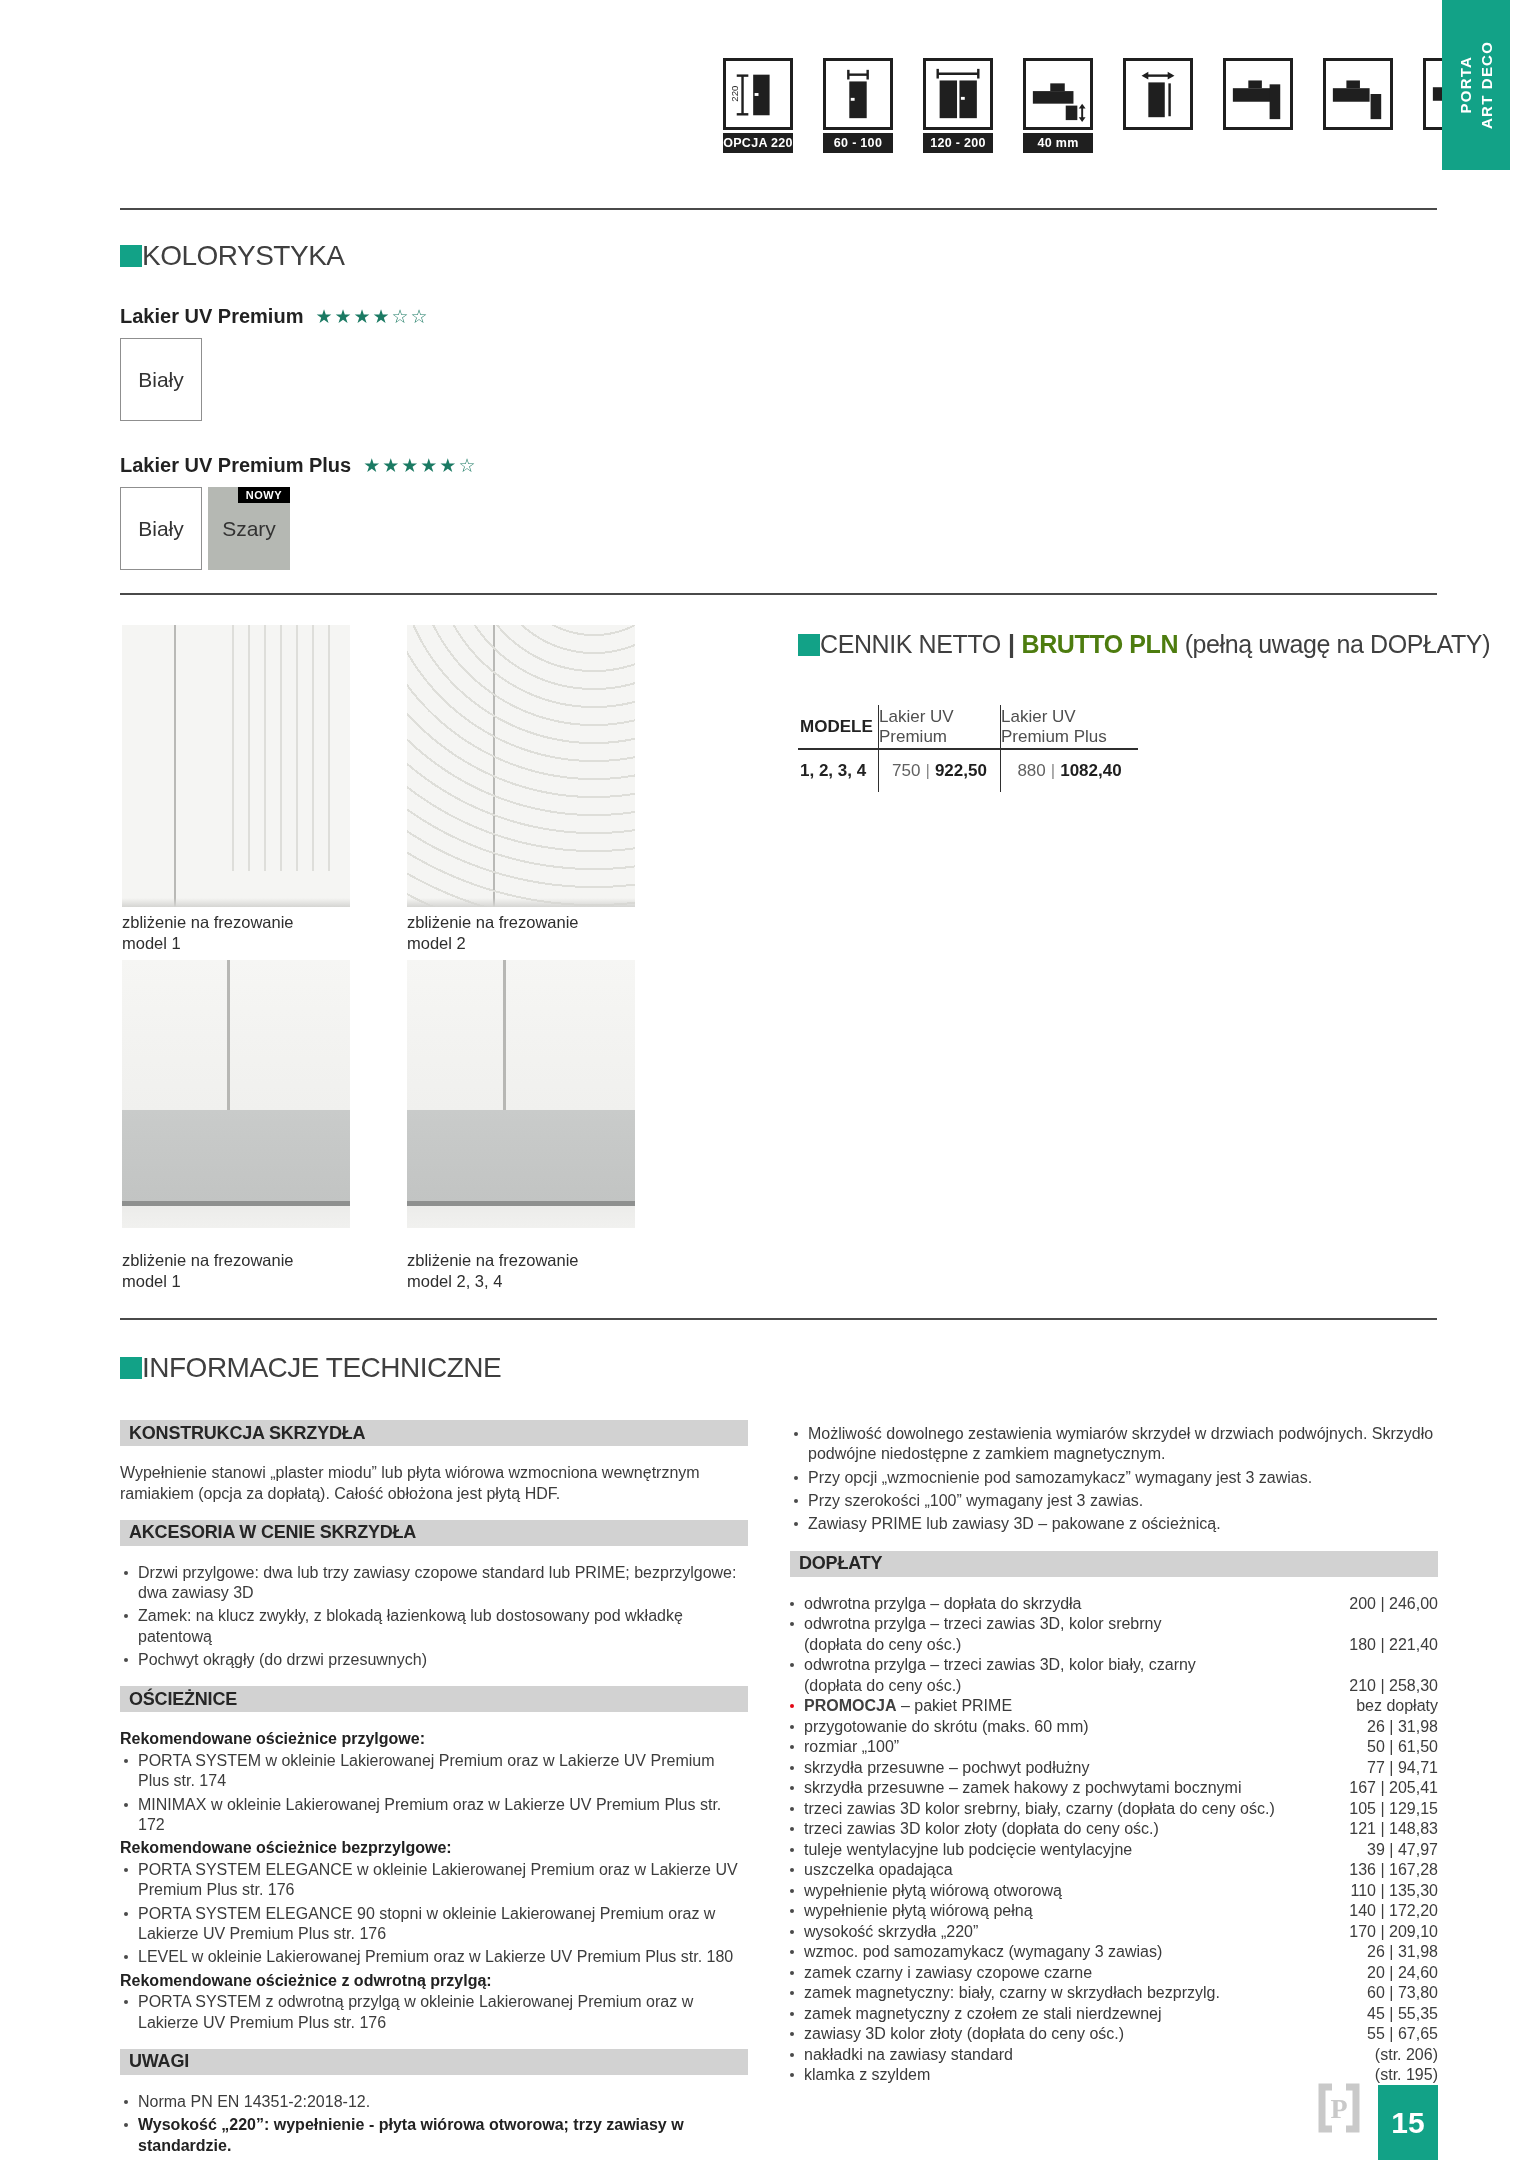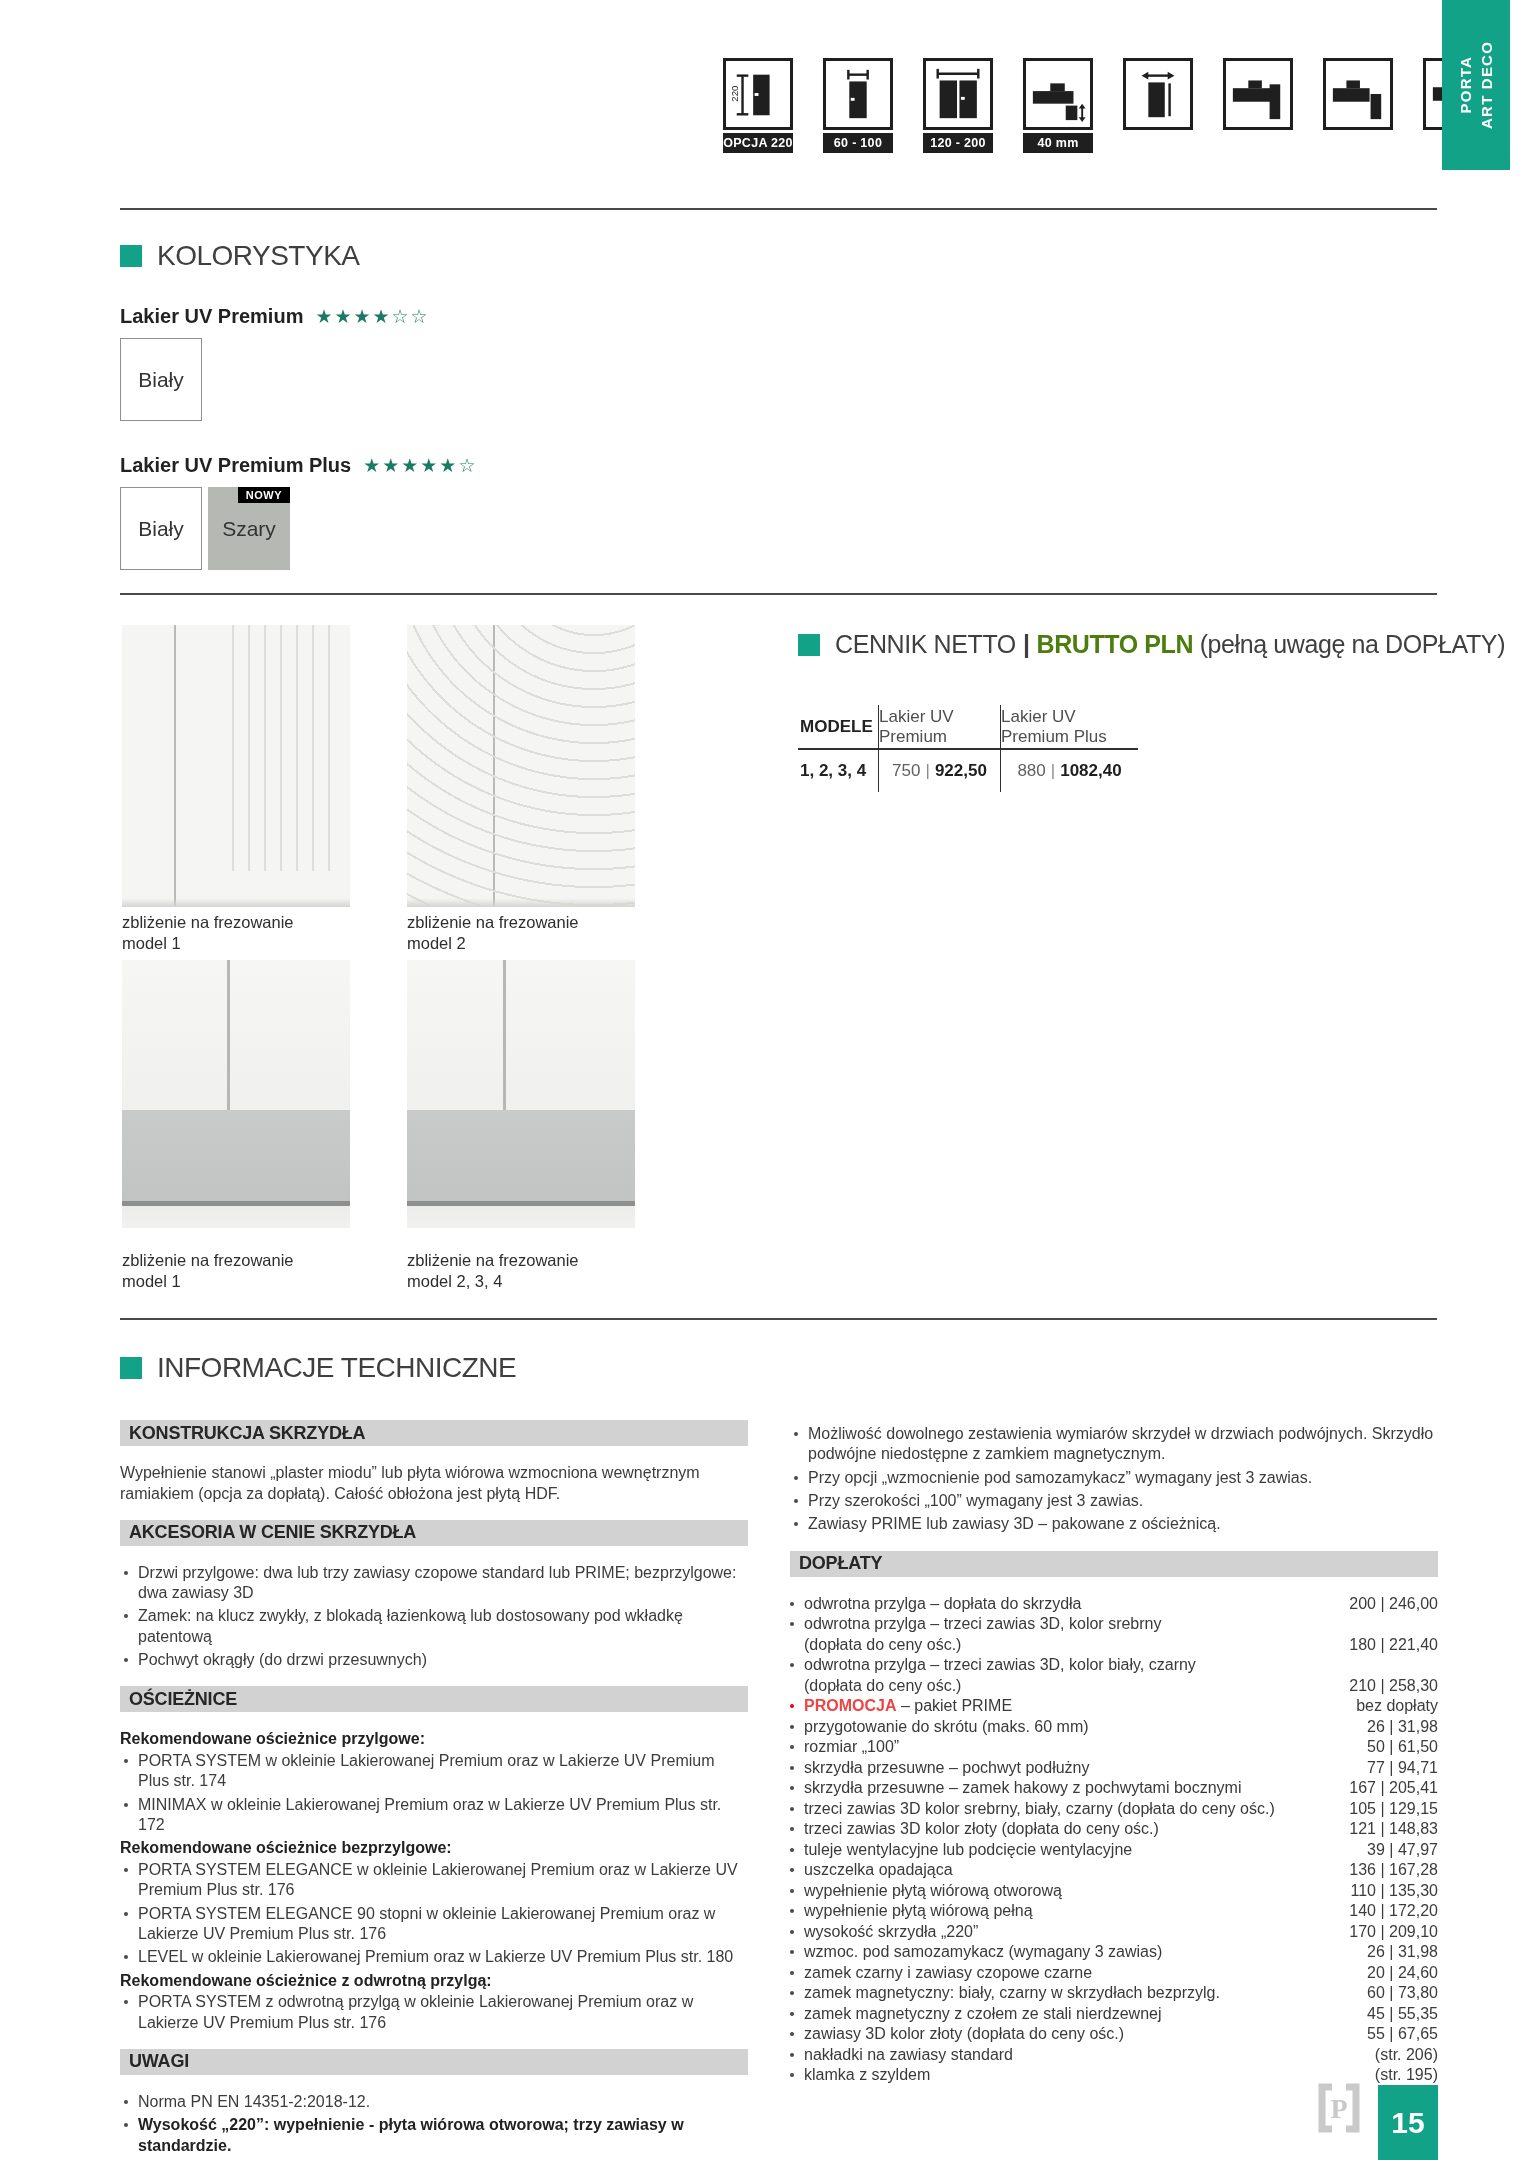--- a/index.html
+++ b/index.html
@@ -18,21 +18,21 @@
               display:flex;align-items:center;justify-content:center;letter-spacing:.3px;}
   .icon-box svg{display:block;}
 
   
   .corner-tab{position:absolute;left:1442px;top:0;width:68px;height:170px;background:#12a287;
               display:flex;align-items:center;justify-content:center;gap:4px;}
   .corner-tab span{writing-mode:vertical-rl;transform:rotate(180deg);color:#fff;font-weight:bold;
                    font-size:15px;letter-spacing:1.2px;white-space:nowrap;}
 
   
-  .sec-head{display:flex;align-items:center;gap:15px;}
+  .sec-head{display:flex;align-items:center;}
   .sec-sq{width:22px;height:22px;background:#12a287;flex:none;}
   .sec-title{font-size:28px;color:#3f3f3f;letter-spacing:-.5px;white-space:nowrap;}
 
   
   #kolorystyka{position:absolute;left:120px;top:240px;width:620px;}
   .lak-head{margin-top:33px;display:flex;align-items:center;gap:12px;}
   .lak-name{font-size:20px;font-weight:bold;color:#222;}
   .stars{font-size:19px;color:#1b7a63;letter-spacing:2px;white-space:nowrap;}
   .swatch-row{display:flex;gap:6px;margin-top:10px;}
   .swatch{box-sizing:border-box;width:82px;height:83px;border:1px solid #8f8f8f;background:#fff;
@@ -84,21 +84,21 @@
   .dot.red{background:#e30613;}
   .li-text{color:#3c3c3c;}
   .li.bold .li-text{font-weight:bold;color:#222;}
   .grp-head{font-weight:bold;color:#222;line-height:1.3;margin:2px 0 1px 0;}
   .notes{margin-bottom:16px;}
 
   .dop-item{display:flex;justify-content:space-between;align-items:flex-end;line-height:20.5px;}
   .dop-left{display:flex;max-width:505px;}
   .dop-left .dot{margin-top:8px;}
   .dop-price{white-space:nowrap;color:#3c3c3c;}
-  .promo{color:#ef4444;font-weight:bold;}
+  .promo{color:#404040;font-weight:bold;}
 
   
   #footer-logo{position:absolute;left:1318px;top:2083px;}
   #page-box{position:absolute;left:1378px;top:2085px;width:60px;height:75px;background:#12a287;
             color:#fff;display:flex;align-items:center;justify-content:center;
             font-size:30px;font-weight:bold;}
 </style>
 </head>
 <body>
 

